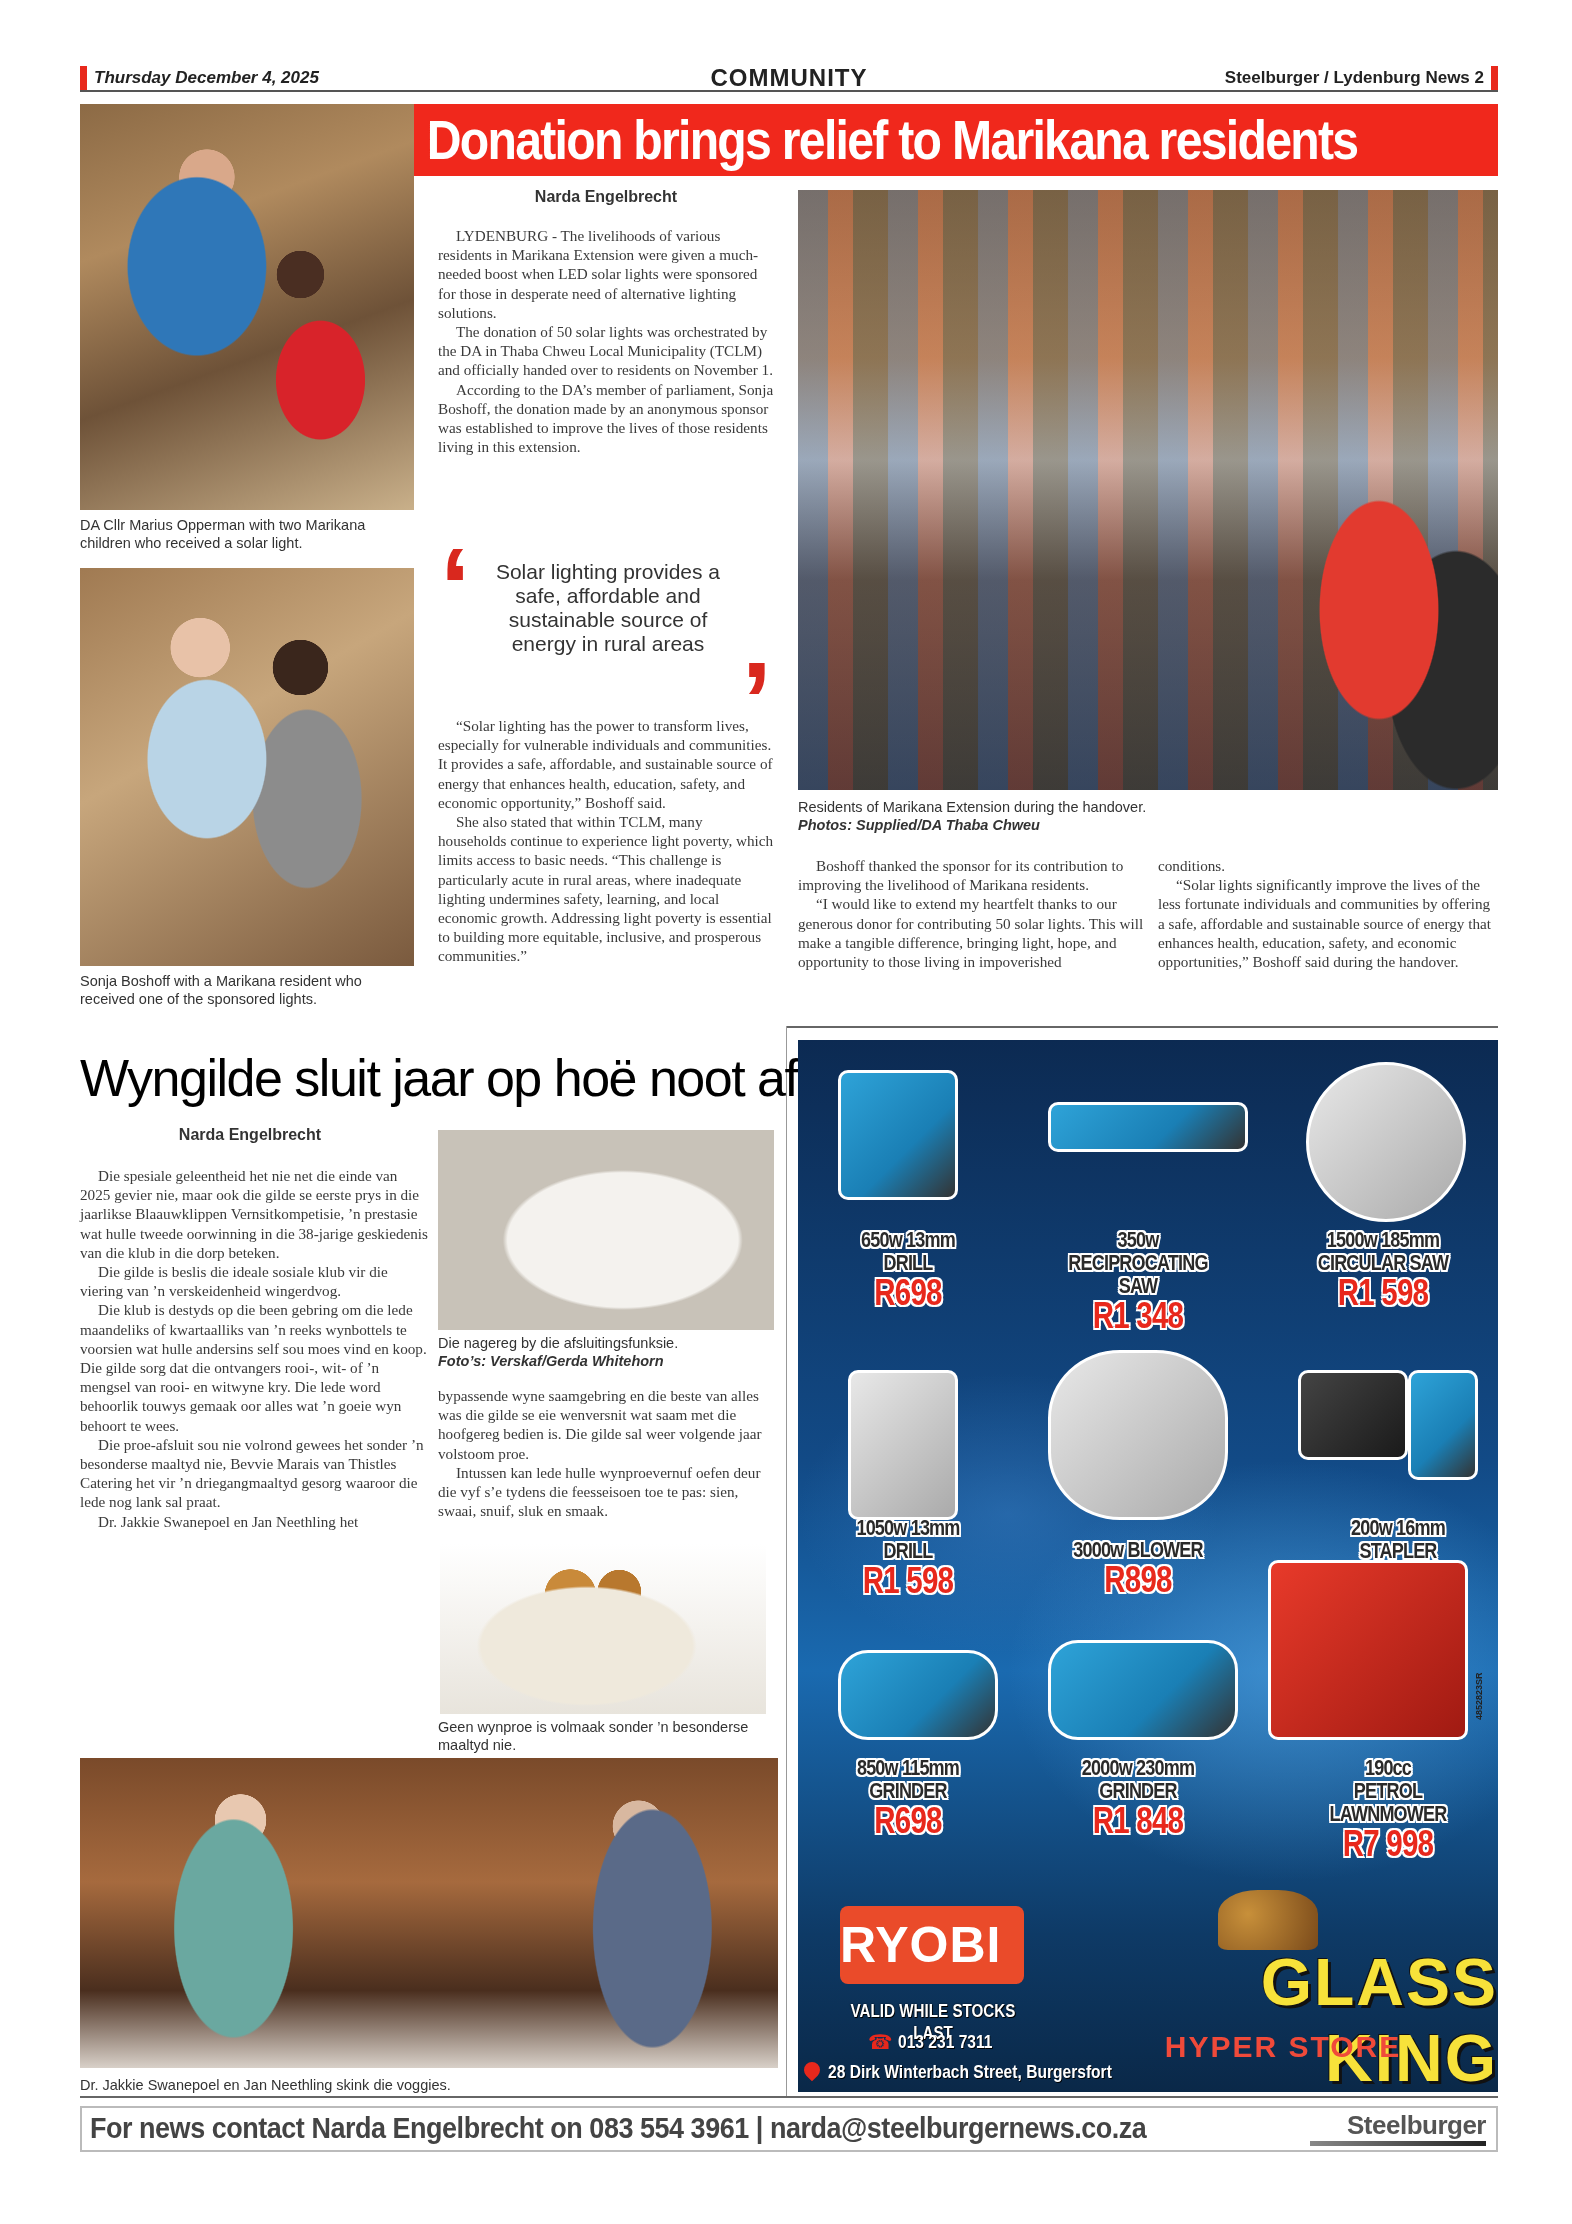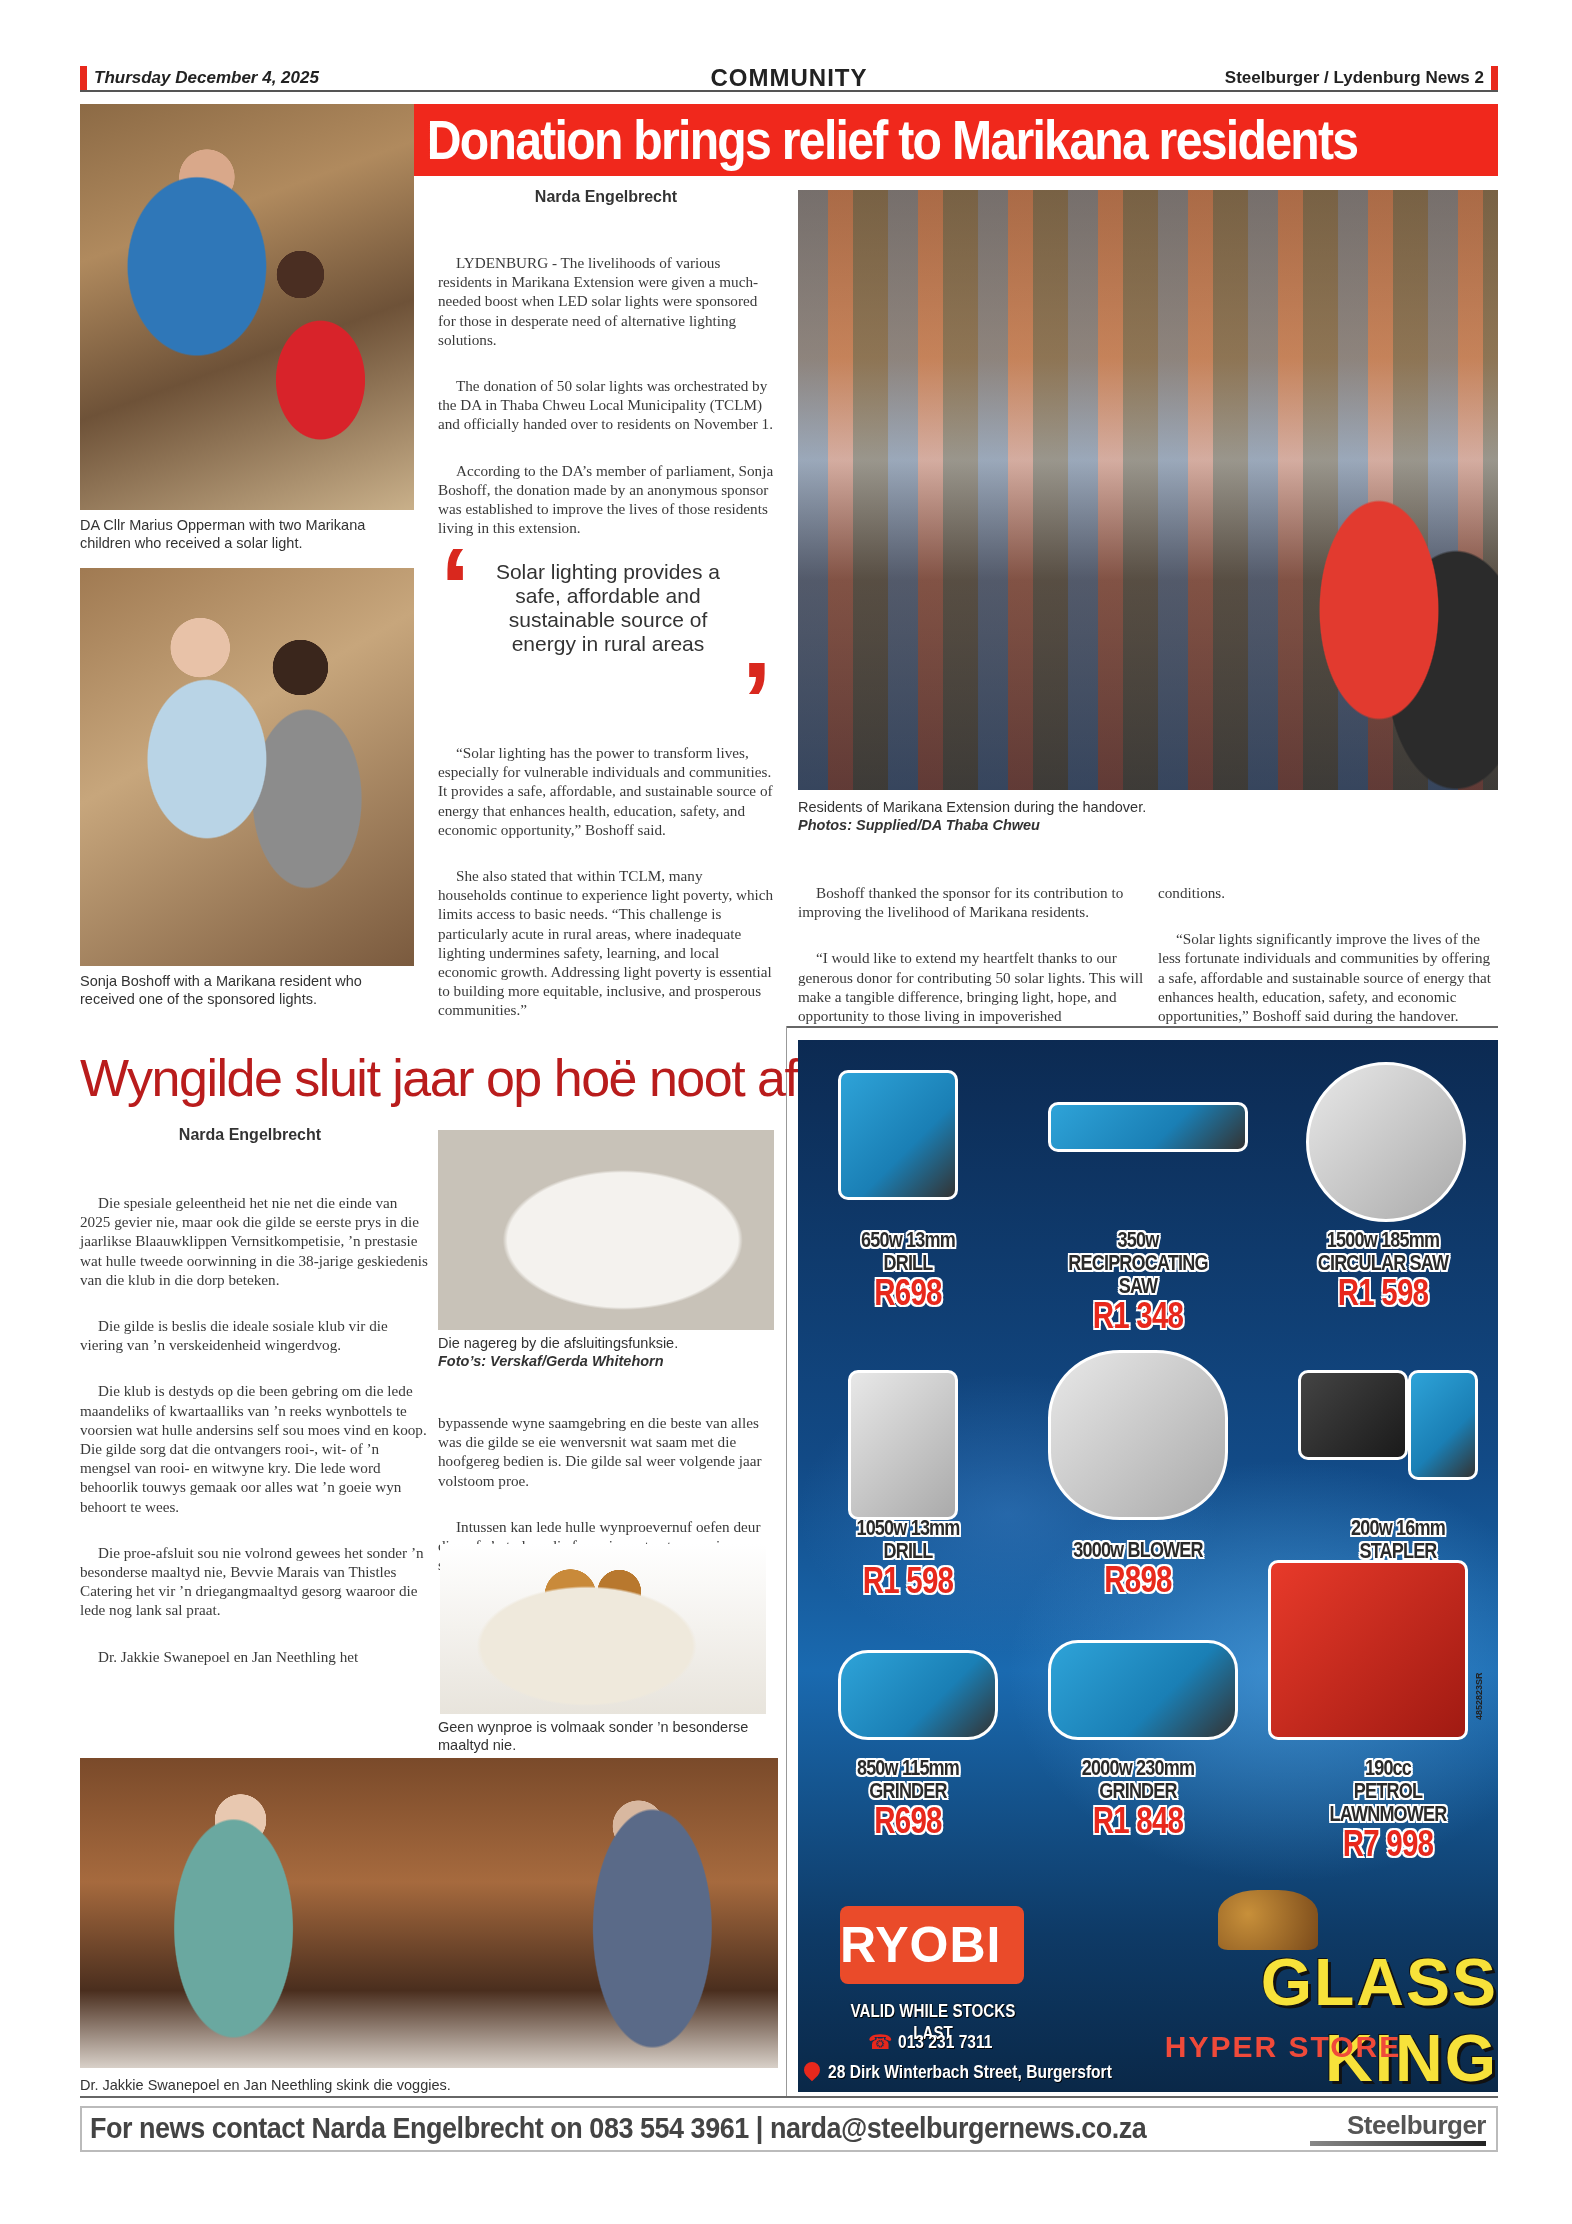--- a/index.html
+++ b/index.html
@@ -53,28 +53,28 @@
       radial-gradient(circle 26px at 23% 20%, #e8c8b0 0 98%, transparent 100%),
       radial-gradient(circle 26px at 80% 22%, #d8b8a0 0 98%, transparent 100%),
       linear-gradient(180deg, #7a4a2a 0%, #a66a3e 40%, #4a2e1e 75%, #d8d0c8 100%); }
 
   .caption { font-family: "Liberation Sans", sans-serif; font-size: 14.5px; line-height: 18px; color: #333; }
   .caption b { font-style: italic; font-weight: bold; }
 
   .byline { font-family: "Liberation Sans", sans-serif; font-weight: bold; font-size: 16px; text-align: center; color: #333; }
 
   .body-text { font-size: 15.2px; line-height: 19.2px; color: #3a3a3a; text-align: left; }
-  .body-text p { text-indent: 18px; margin-top: 27px; }
+  .body-text p { text-indent: 18px; }
 
   
   .pq-mark { font-family: "Liberation Sans", sans-serif; font-weight: bold; color: #d9281e; font-size: 110px; line-height: 1; }
   .pq-text { font-family: "Liberation Sans", sans-serif; font-size: 21px; line-height: 24px; text-align: center; color: #333; }
 
   
-  .h2 { font-family: "Liberation Sans", sans-serif; font-size: 52px; color: #b91c1c; letter-spacing: -1.5px; white-space: nowrap; text-align: center; }
+  .h2 { font-family: "Liberation Sans", sans-serif; font-size: 52px; color: #000000; letter-spacing: -1.5px; white-space: nowrap; text-align: center; }
 
   
   .hline { background: #666; height: 2px; }
   .vline { background: #999; width: 1px; }
 
   
   .ad { background:
       radial-gradient(ellipse 400px 300px at 70% 60%, rgba(90,170,230,0.55) 0%, transparent 70%),
       radial-gradient(ellipse 300px 200px at 30% 45%, rgba(60,130,200,0.45) 0%, transparent 70%),
       linear-gradient(180deg, #0c2a52 0%, #124a86 40%, #1a6ab0 60%, #0e3a66 85%, #0a2848 100%);

